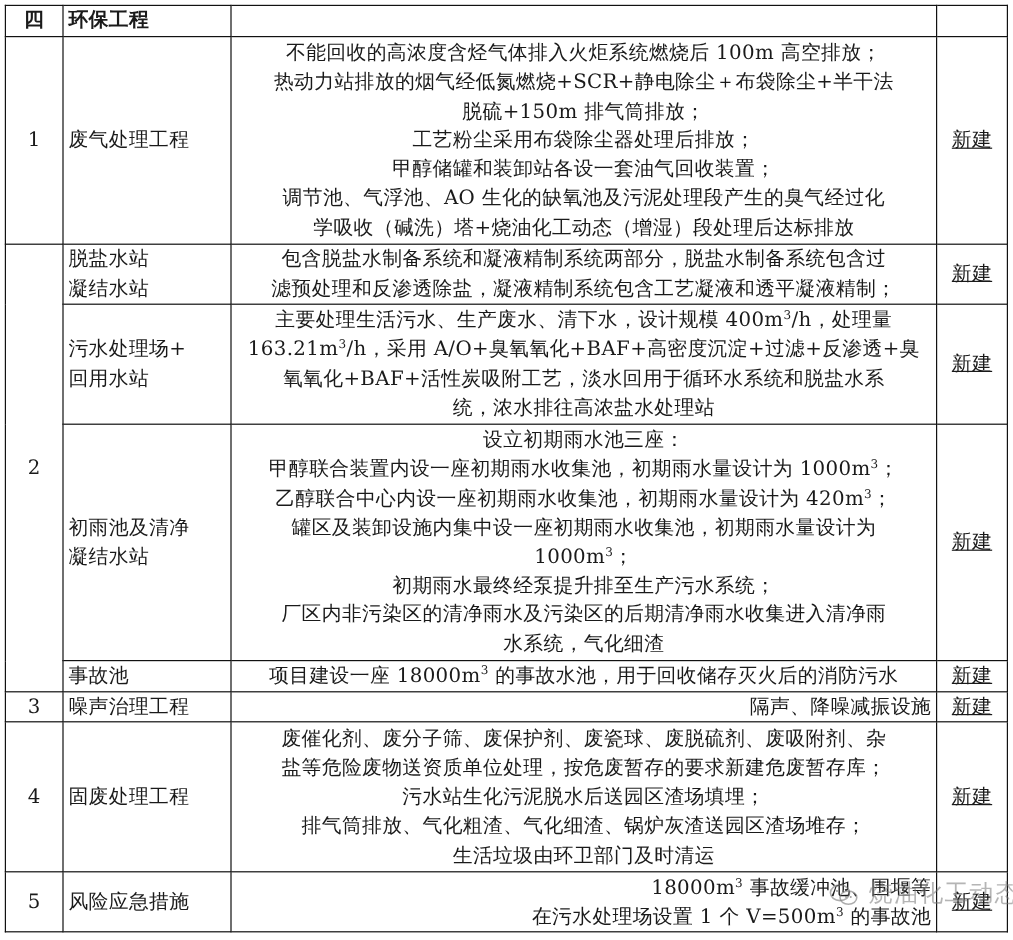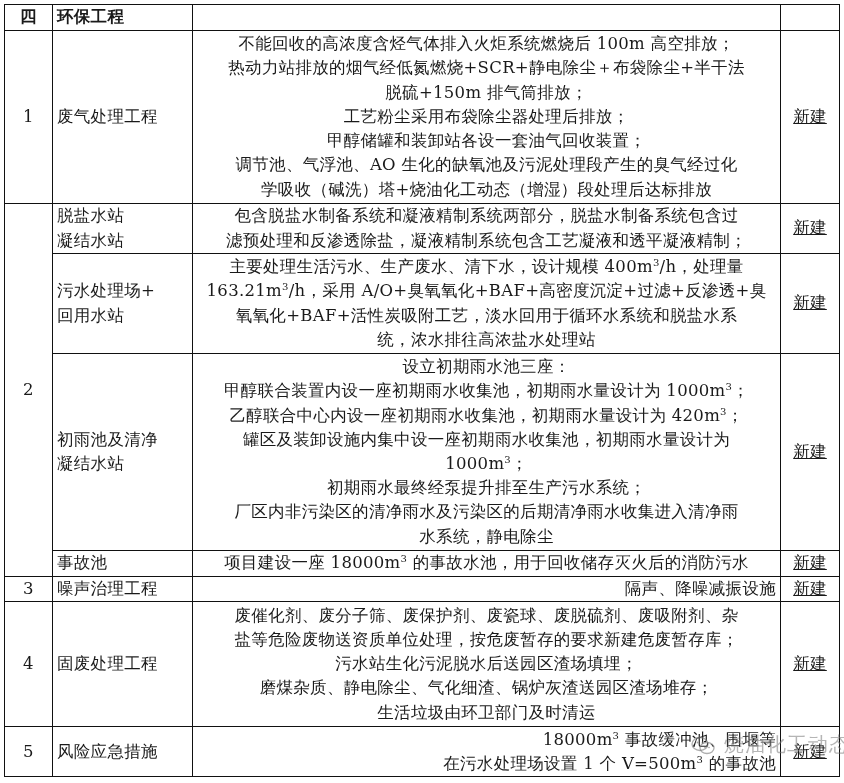--- a/index.html
+++ b/index.html
@@ -106,21 +106,21 @@
         <span class="name-line">凝结水站</span>
       </td>
       <td class="desc">
         <span class="line">设立初期雨水池三座：</span>
         <span class="line">甲醇联合装置内设一座初期雨水收集池，初期雨水量设计为 1000m<sup>3</sup>；</span>
         <span class="line">乙醇联合中心内设一座初期雨水收集池，初期雨水量设计为 420m<sup>3</sup>；</span>
         <span class="line">罐区及装卸设施内集中设一座初期雨水收集池，初期雨水量设计为</span>
         <span class="line">1000m<sup>3</sup>；</span>
         <span class="line">初期雨水最终经泵提升排至生产污水系统；</span>
         <span class="line">厂区内非污染区的清净雨水及污染区的后期清净雨水收集进入清净雨</span>
-        <span class="line">水系统，静电除尘</span>
+        <span class="line">水系统，气化细渣</span>
       </td>
       <td class="status">新建</td>
     </tr>
 
     <tr style="height:26px">
       <td class="name">
         <span class="name-line">事故池</span>
       </td>
       <td class="desc">
         <span class="line">项目建设一座 18000m<sup>3</sup> 的事故水池，用于回收储存灭火后的消防污水</span>
@@ -141,21 +141,21 @@
 
     <tr style="height:125px">
       <td class="num">4</td>
       <td class="name">
         <span class="name-line">固废处理工程</span>
       </td>
       <td class="desc">
         <span class="line">废催化剂、废分子筛、废保护剂、废瓷球、废脱硫剂、废吸附剂、杂</span>
         <span class="line">盐等危险废物送资质单位处理，按危废暂存的要求新建危废暂存库；</span>
         <span class="line">污水站生化污泥脱水后送园区渣场填埋；</span>
-        <span class="line">磨煤杂质、静电除尘、气化细渣、锅炉灰渣送园区渣场堆存；</span>
+        <span class="line">排气筒排放、气化粗渣、气化细渣、锅炉灰渣送园区渣场堆存；</span>
         <span class="line">生活垃圾由环卫部门及时清运</span>
       </td>
       <td class="status">新建</td>
     </tr>
 
     <tr style="height:50px">
       <td class="num">5</td>
       <td class="name">
         <span class="name-line">风险应急措施</span>
       </td>

